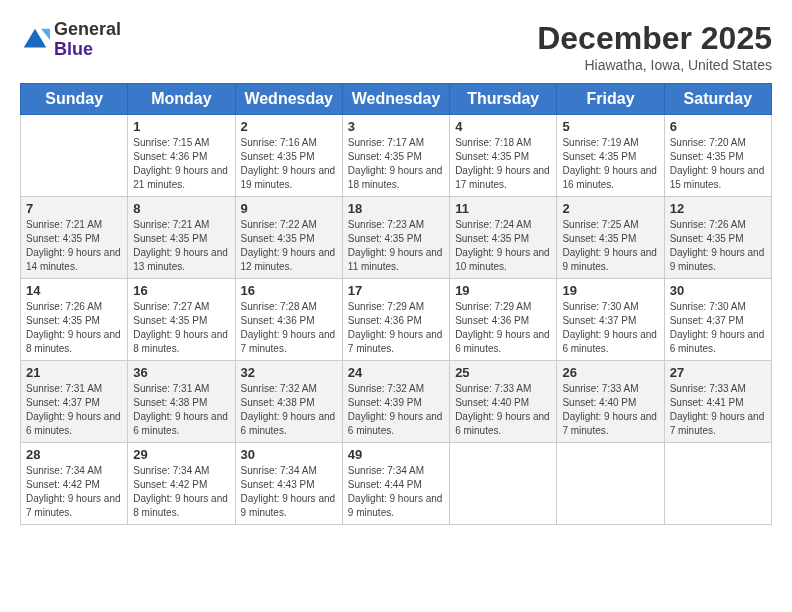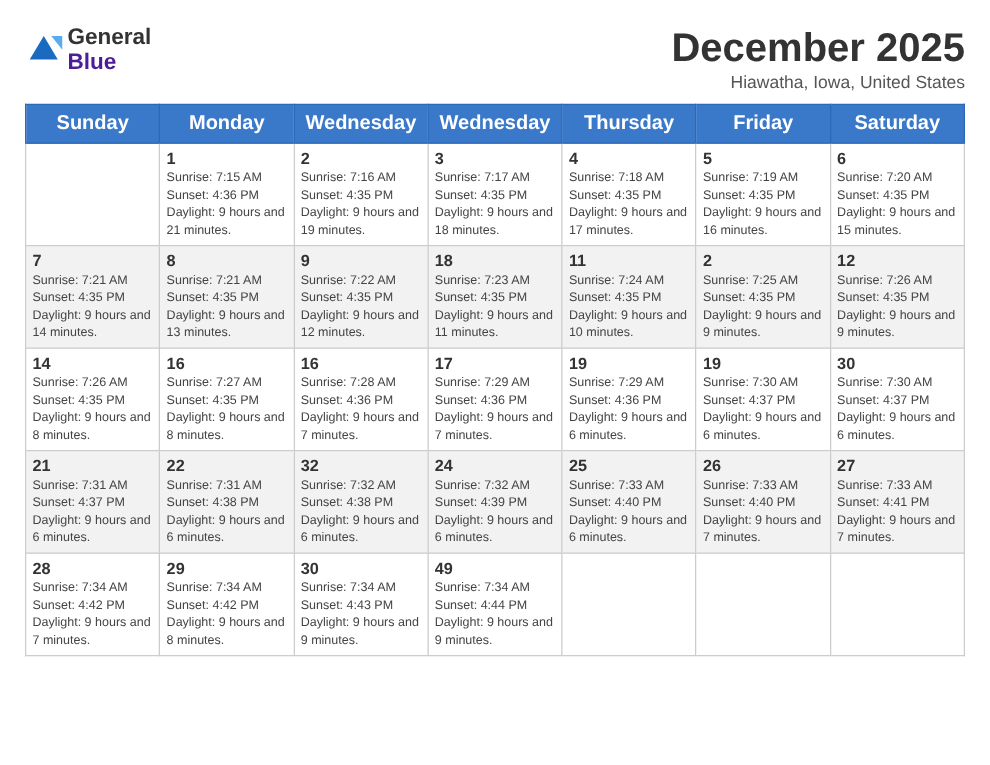--- a/index.html
+++ b/index.html
@@ -204,21 +204,21 @@
           <div class="day-num">30</div>
           <div class="day-info">Sunrise: 7:30 AM<br>Sunset: 4:37 PM<br>Daylight: 9 hours and 6 minutes.</div>
         </td>
       </tr>
       <tr>
         <td>
           <div class="day-num">21</div>
           <div class="day-info">Sunrise: 7:31 AM<br>Sunset: 4:37 PM<br>Daylight: 9 hours and 6 minutes.</div>
         </td>
         <td>
-          <div class="day-num">22</div>
+          <div class="day-num">36</div>
           <div class="day-info">Sunrise: 7:31 AM<br>Sunset: 4:38 PM<br>Daylight: 9 hours and 6 minutes.</div>
         </td>
         <td>
           <div class="day-num">32</div>
           <div class="day-info">Sunrise: 7:32 AM<br>Sunset: 4:38 PM<br>Daylight: 9 hours and 6 minutes.</div>
         </td>
         <td>
           <div class="day-num">24</div>
           <div class="day-info">Sunrise: 7:32 AM<br>Sunset: 4:39 PM<br>Daylight: 9 hours and 6 minutes.</div>
         </td>

